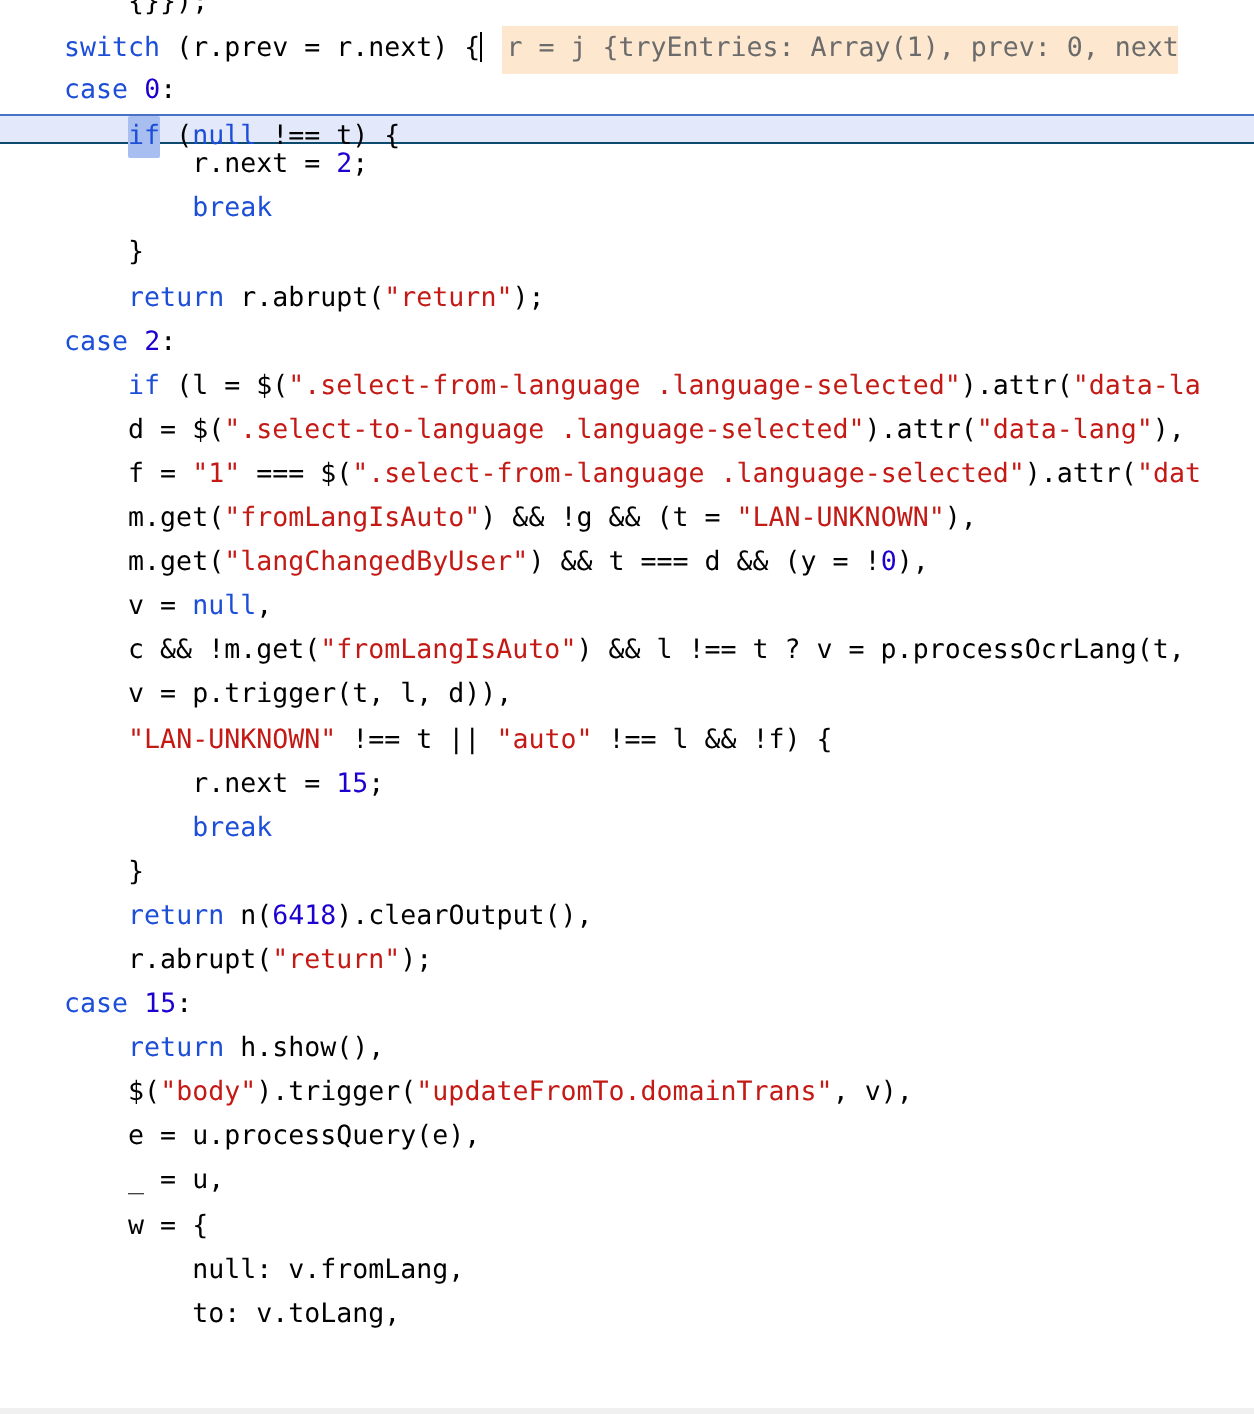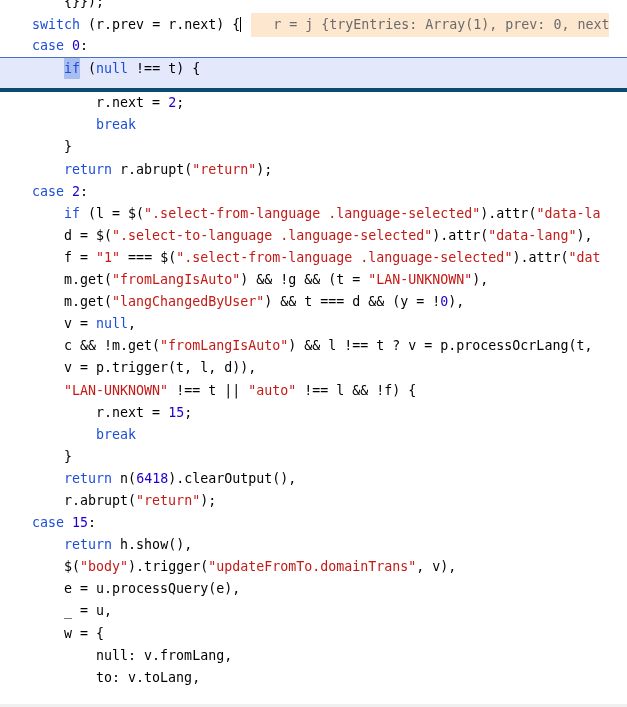--- a/index.html
+++ b/index.html
@@ -42,22 +42,22 @@
 
   .line .txt {
     display: inline-block;
     white-space: pre;
   }
 
   
   .line.current {
     background: #e3e8fb;
     border-top: 1px solid #4a72c4;
-    border-bottom: 4px solid #0c4a6e;
-    height: 35px;
+    border-bottom: 1px solid #0c4a6e;
+    height: 15px;
     line-height: 21.1px;
   }
 
   
   .kw   { color: #1d4ed8; }
   .str  { color: #c41a16; }
   .num  { color: #1c00cf; }
   .plain{ color: #000000; }
 
   
@@ -75,21 +75,21 @@
     vertical-align: -3px;
     margin: 0 0 0 0px;
   }
 
   
   .debug-badge {
     display: inline-block;
     background: #fde7cf;
     color: #6b6b6b;
     font-size: 13.3px;
-    padding: 1px 0 1px 22px;
+    padding: 1px 0 1px 2px;
     margin-left: 10px;
     white-space: pre;
   }
 
   
   .watermark {
     position: absolute;
     right: 8px;
     bottom: 9px;
     font-family: "DejaVu Sans", sans-serif;

